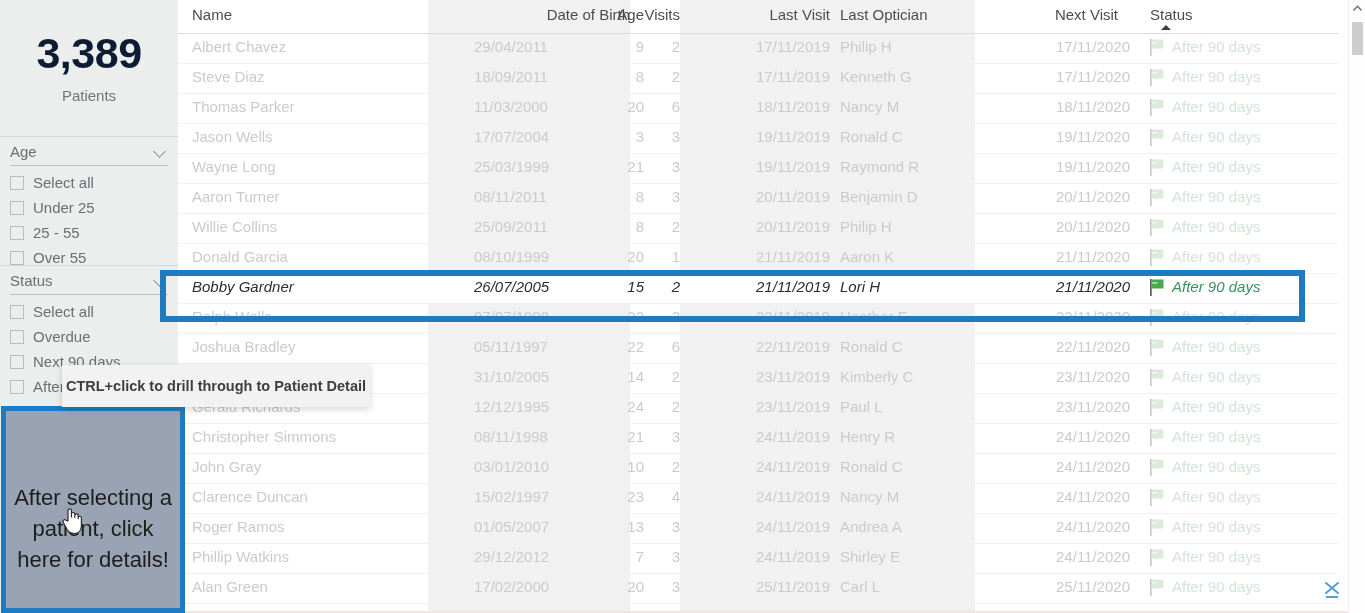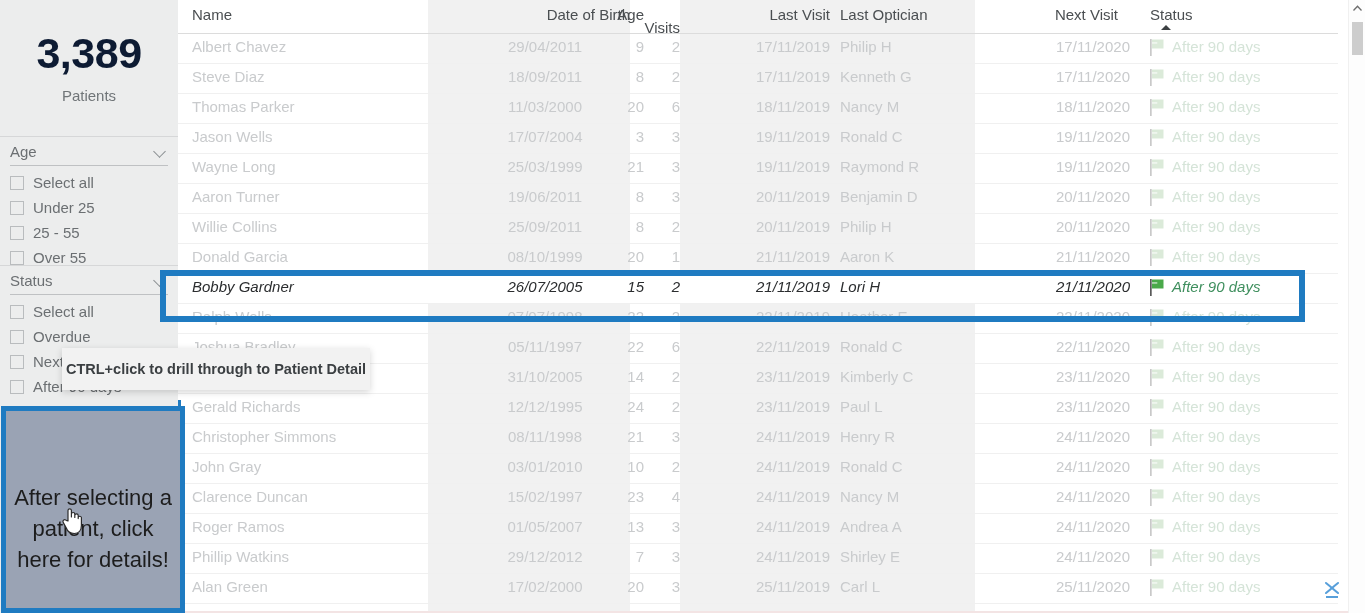--- a/index.html
+++ b/index.html
@@ -206,21 +206,21 @@
     position: absolute;
     top: 4px;
     font-size: 15px;
     color: #c9cbcd;
     white-space: nowrap;
   }
   .row.selected .cell { color: #2b2d2f; }
 
   
   .c-name { left: 14px; text-align: left; }
-  .c-dob  { left: 250px; width: 188px; text-align: center; padding-left: 46px; }
+  .c-dob  { left: 250px; width: 188px; text-align: left; padding-left: 46px; }
   .c-age  { left: 438px; width: 28px;  text-align: right; }
   .c-vis  { left: 474px; width: 28px;  text-align: right; }
   .c-lv   { left: 502px; width: 150px; text-align: right; }
   .c-lo   { left: 662px; text-align: left; }
   .c-nv   { left: 800px; width: 152px; text-align: right; }
   .c-stat { left: 972px; text-align: left; padding-left: 22px; }
 
   .flag {
     position: absolute;
     left: 0px; top: 1px;
@@ -234,21 +234,21 @@
     width: 1145px; height: 52px;
     border: 6px solid #1f7bc1;
     z-index: 20;
     pointer-events: none;
     background: transparent;
   }
 
   
   #tooltip {
     position: absolute;
-    left: 62px; top: 348px;
+    left: 62px; top: 365px;
     width: 308px; height: 42px;
     background: #f2f2f2;
     box-shadow: 0 2px 7px rgba(0,0,0,0.17);
     display: flex;
     align-items: center;
     justify-content: center;
     z-index: 30;
   }
   #tooltip-text {
     font-size: 14.5px;
@@ -363,21 +363,21 @@
   </div>
 
   <div id="table-area">
     <div class="band" id="band-dob"></div>
     <div class="band" id="band-lv"></div>
 
     <div id="thead">
         <div class="th" style="left: 14px;">Name</div>
         <div class="th" style="left: 264px; width: 188px; text-align: right;">Date of Birth</div>
         <div class="th" style="left: 438px; width: 28px; text-align: right;">Age</div>
-        <div class="th" style="left: 466px; width: 36px; text-align: right; margin-top: 13px;">Visits</div>
+        <div class="th" style="left: 466px; width: 36px; text-align: right;">Visits</div>
         <div class="th" style="left: 502px; width: 150px; text-align: right;">Last Visit</div>
         <div class="th" style="left: 662px;">Last Optician</div>
         <div class="th" style="left: 788px; width: 152px; text-align: right;">Next Visit</div>
         <div class="th" style="left: 972px;">Status</div>
         <div style="position: absolute; left: 983px; top: 25px; width: 0px; height: 0px; border-left: 5px solid transparent; border-right: 5px solid transparent; border-bottom: 5px solid rgb(60, 64, 67);"></div>
       </div>
     <div id="thead-underline"></div>
 
     <div id="tbody">
         <div class="row">
@@ -450,21 +450,21 @@
           <div class="cell c-nv">19/11/2020</div>
           <div class="cell c-stat" style="color: rgb(213, 228, 216);">After 90 days<span class="flag"><svg width="15" height="17" viewBox="0 0 15 17">
                 <rect x="0" y="0" width="1.7" height="17" fill="#c9c9c9"></rect>
                 <path d="M2 0.5 H13.5 V9.5 H2 Z" fill="#dbead9"></path>
                 <path d="M2 3.3 H7.3 V4.6 H2 Z" fill="#ffffff" opacity="0.75"></path>
               </svg></span></div>
           <div class="row-sep"></div>
         </div>
         <div class="row">
           <div class="cell c-name">Aaron Turner</div>
-          <div class="cell c-dob">19/06/2011</div>
+          <div class="cell c-dob">08/11/2011</div>
           <div class="cell c-age">8</div>
           <div class="cell c-vis">3</div>
           <div class="cell c-lv">20/11/2019</div>
           <div class="cell c-lo">Benjamin D</div>
           <div class="cell c-nv">20/11/2020</div>
           <div class="cell c-stat" style="color: rgb(213, 228, 216);">After 90 days<span class="flag"><svg width="15" height="17" viewBox="0 0 15 17">
                 <rect x="0" y="0" width="1.7" height="17" fill="#c9c9c9"></rect>
                 <path d="M2 0.5 H13.5 V9.5 H2 Z" fill="#dbead9"></path>
                 <path d="M2 3.3 H7.3 V4.6 H2 Z" fill="#ffffff" opacity="0.75"></path>
               </svg></span></div>

